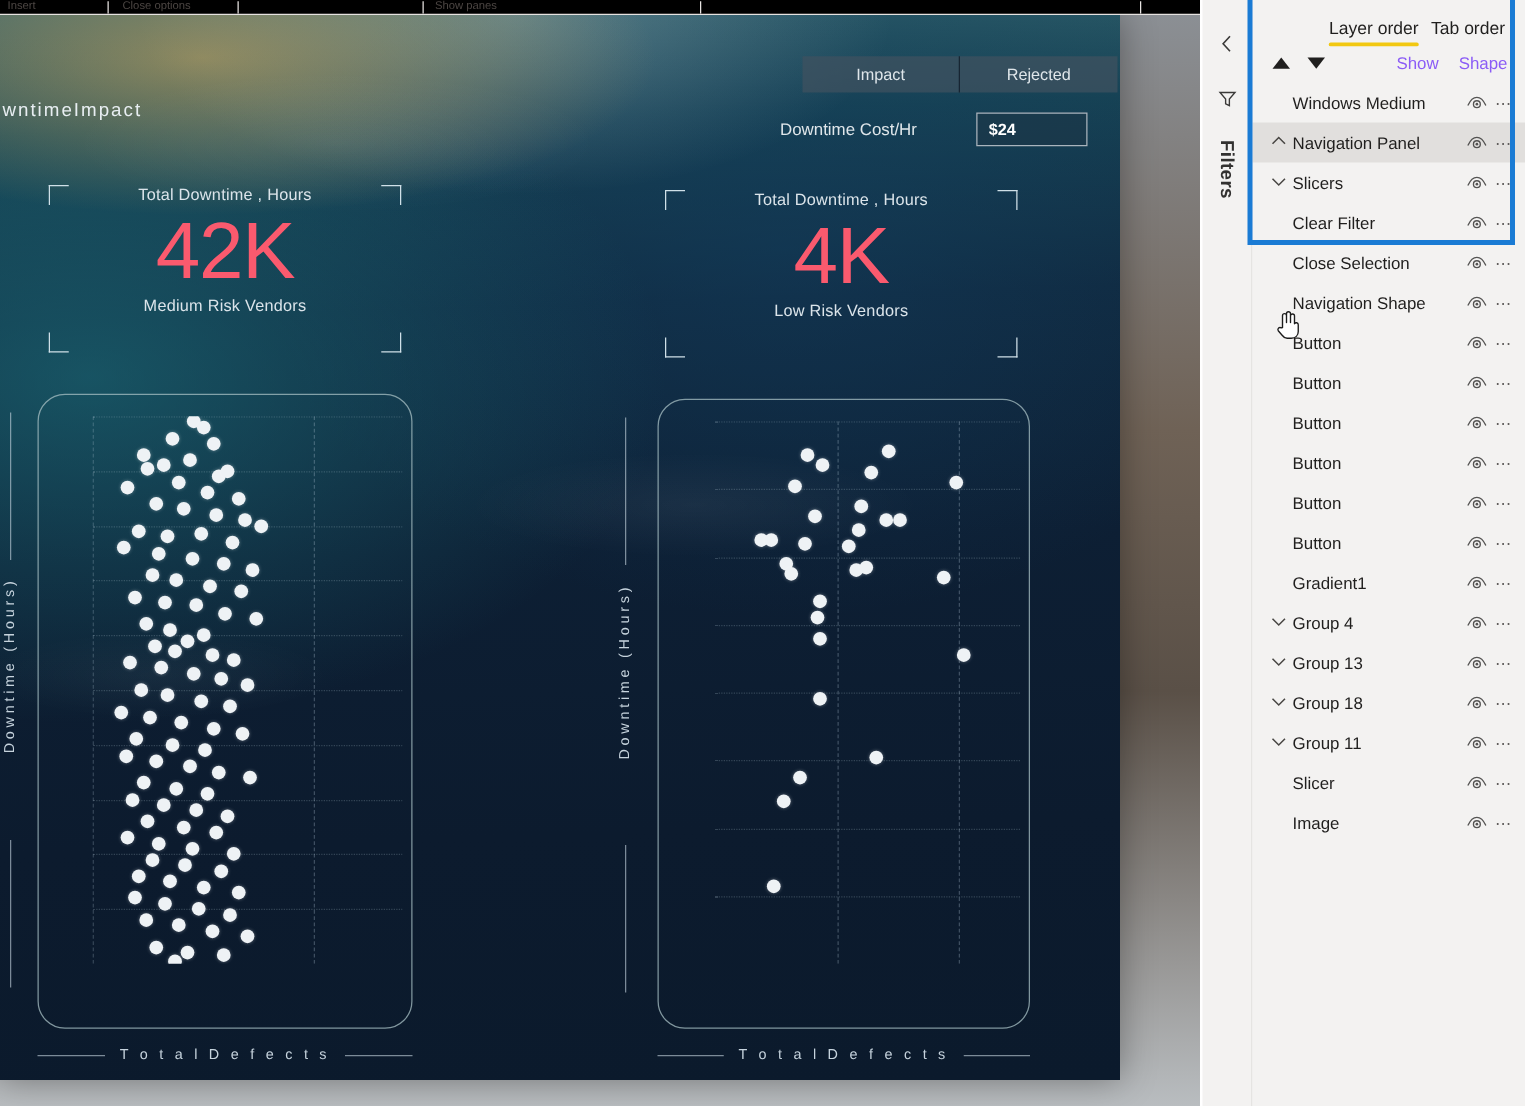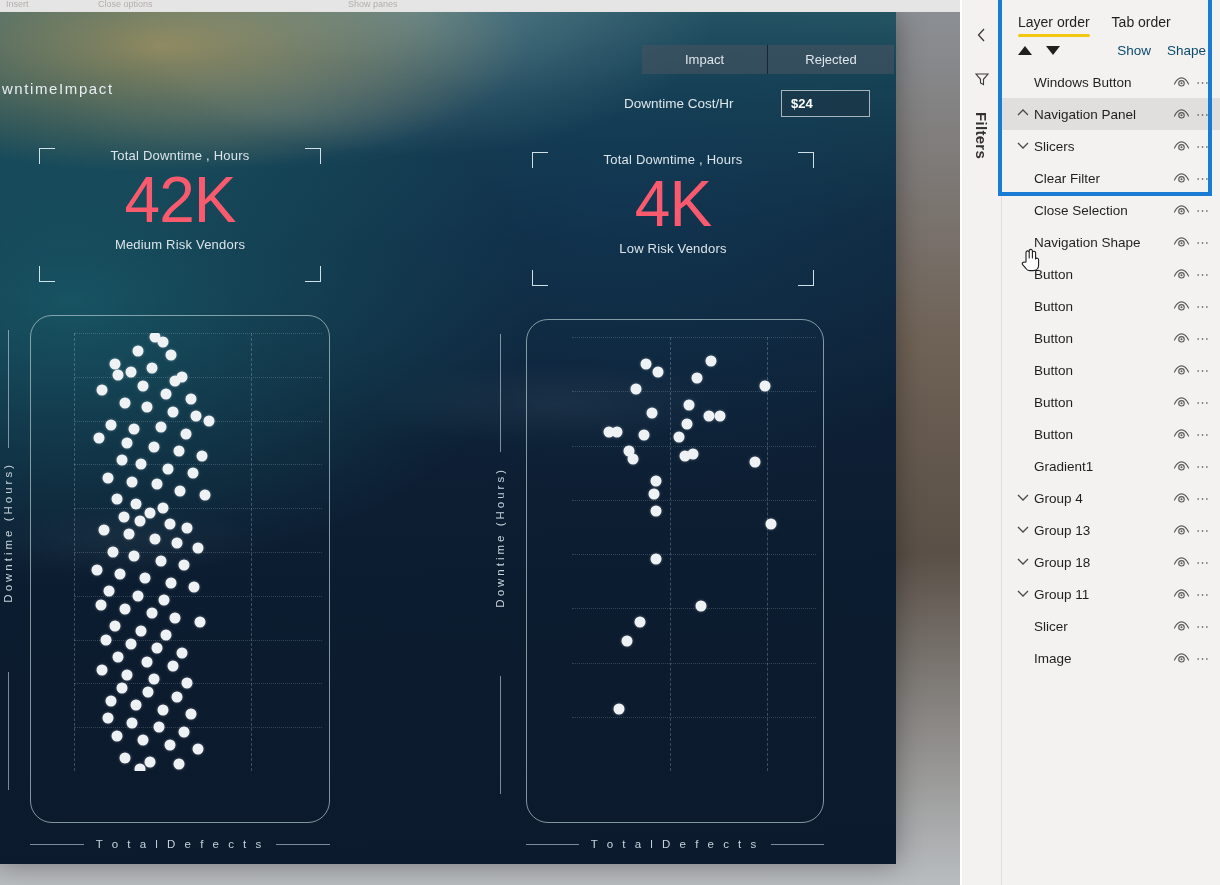--- a/index.html
+++ b/index.html
@@ -6,21 +6,21 @@
   html, body {
     width: 1220px; height: 885px;
     font-family: "Liberation Sans", sans-serif;
     overflow: hidden; background: #ffffff;
   }
   #app { position: relative; width: 1220px; height: 885px; }
 
   
   .ribbon {
     position: absolute; top: 0; left: 0; width: 960px; height: 12px;
-    background: #e5e5e5; border-bottom: 1px solid #e6e2e0;
+    background: #000000; border-bottom: 1px solid #e6e2e0;
     display: flex; align-items: flex-end; overflow: hidden;
   }
   .ribbon-item {
     font-size: 9px; color: #8a7f7a; line-height: 9px;
     white-space: nowrap; opacity: .55; filter: blur(0.3px);
   }
   .rb1 { position: absolute; left: 6px; bottom: 2px; }
   .rb2 { position: absolute; left: 98px; bottom: 2px; }
   .rb3 { position: absolute; left: 348px; bottom: 2px; }
   .rib-sep { position: absolute; bottom: 0; width: 1px; height: 10px; background: #e8e4e2; }
@@ -131,36 +131,36 @@
     writing-mode: vertical-rl; font-size: 15px; font-weight: 600; color: #323130;
     letter-spacing: .3px; margin-top: 2px;
   }
   .sel-panel {
     position: absolute; top: 0; left: 1002px; width: 218px; height: 885px;
     background: #f3f2f1;
   }
   .sel-head { display: flex; align-items: center; justify-content: space-between; padding: 20px 14px 0 16px; }
   .sel-title { font-size: 19px; font-weight: 600; color: #201f1e; }
   .sel-close { font-size: 19px; color: #201f1e; line-height: 1; cursor: pointer; }
-  .sel-tabs { display: flex; gap: 22px; padding: 14px 16px 0 16px; position: relative; }
+  .sel-tabs { display: flex; gap: 10px; padding: 14px 16px 0 16px; position: relative; justify-content: flex-end; }
   .sel-tab { font-size: 14px; color: #201f1e; padding-bottom: 7px; position: relative; }
   .sel-tab.active::after {
     content: ""; position: absolute; left: 0; right: 0; bottom: 0;
     height: 3px; background: #f2c811; border-radius: 2px;
   }
   .sel-toolbar {
     display: flex; align-items: center; justify-content: space-between;
     padding: 6px 14px 8px 16px;
   }
   .sort-group { display: flex; gap: 14px; align-items: center; }
   .tri { width: 0; height: 0; border-left: 7px solid transparent; border-right: 7px solid transparent; cursor: pointer; }
   .tri-up { border-bottom: 9px solid #201f1e; }
   .tri-dn { border-top: 9px solid #201f1e; }
   .showhide { display: flex; gap: 16px; }
-  .showhide span { font-size: 13.5px; color: #0c4a6e; cursor: pointer; }
+  .showhide span { font-size: 13.5px; color: #8b5cf6; cursor: pointer; }
 
   .layer-list { position: relative; }
   .sel-box {
     position: absolute; left: -4px; top: -6px; width: 214px; height: 188px;
     border: 4px solid #1a7bd4; pointer-events: none;
   }
   .layer-row {
     display: flex; align-items: center; height: 32px; padding: 0 10px 0 14px;
     font-size: 13.5px; color: #201f1e; position: relative;
   }
@@ -435,21 +435,21 @@
       </div>
       <div class="showhide">
         <span>Show</span>
         <span>Shape</span>
       </div>
     </div>
 
     <div class="layer-list" id="layer-list">
         <div class="layer-row">
           <span class="chev"></span>
-          <span class="row-label">Windows Button</span>
+          <span class="row-label">Windows Medium</span>
           <span class="row-icons">
             <svg class="eye" viewBox="0 0 18 14" fill="none">
   <path d="M1.6 9.2 C3.6 4.6 6 2.6 9 2.6 C12 2.6 14.4 4.6 16.4 9.2" stroke="#3b3a39" stroke-width="1.15" fill="none" stroke-linecap="round"></path>
   <circle cx="9" cy="8.4" r="2.9" stroke="#3b3a39" stroke-width="1.15" fill="none"></circle>
   <circle cx="9" cy="8.4" r="1.1" fill="#3b3a39"></circle>
 </svg>
             <span class="dots">⋯</span>
           </span>
         </div>
         <div class="layer-row sel">

